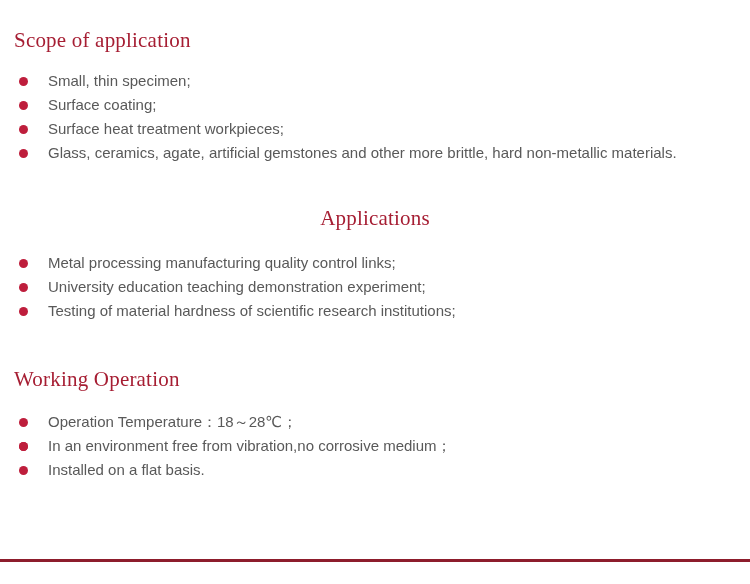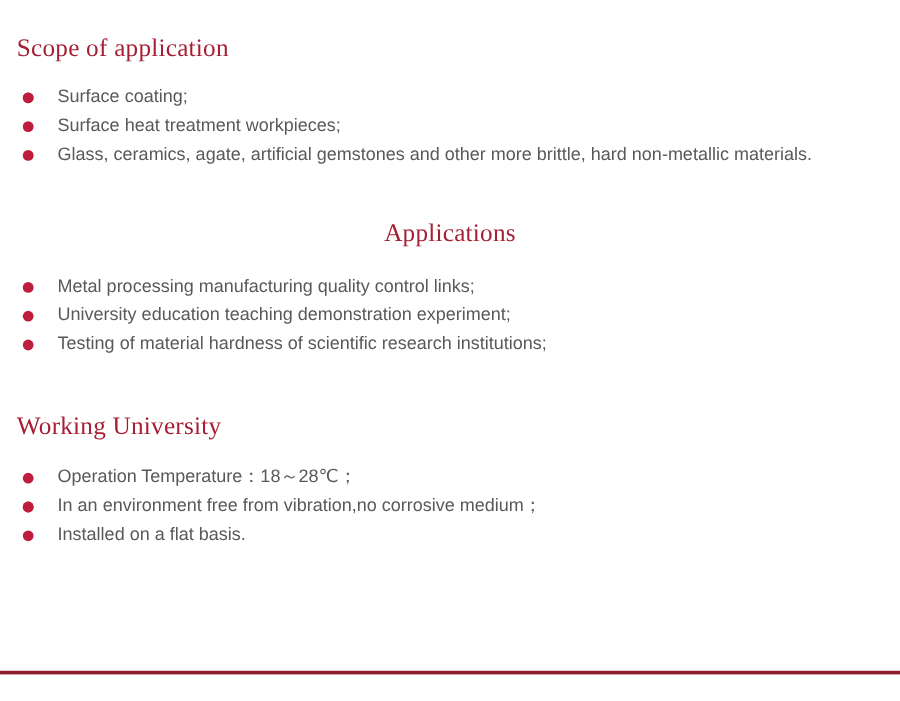--- a/index.html
+++ b/index.html
@@ -58,20 +58,21 @@
 </head>
 <body>
 
 <div class="page">
 
   <div class="section sec-scope">
     <h2 class="section-title">Scope of application</h2>
     <ul class="bullet-list">
       <li class="bullet-item">
         <span class="dot"></span>
+        <span>Small, thin specimen;</span>
       </li>
       <li class="bullet-item">
         <span class="dot"></span>
         <span>Surface coating;</span>
       </li>
       <li class="bullet-item">
         <span class="dot"></span>
         <span>Surface heat treatment workpieces;</span>
       </li>
       <li class="bullet-item">
@@ -93,21 +94,21 @@
         <span>University education teaching demonstration experiment;</span>
       </li>
       <li class="bullet-item">
         <span class="dot"></span>
         <span>Testing of material hardness of scientific research institutions;</span>
       </li>
     </ul>
   </div>
 
   <div class="section sec-working">
-    <h2 class="section-title">Working University</h2>
+    <h2 class="section-title">Working Operation</h2>
     <ul class="bullet-list">
       <li class="bullet-item">
         <span class="dot"></span>
         <span>Operation Temperature：18～28℃；</span>
       </li>
       <li class="bullet-item">
         <span class="dot"></span>
       </li>
       <li class="bullet-item">
         <span class="dot"></span>

